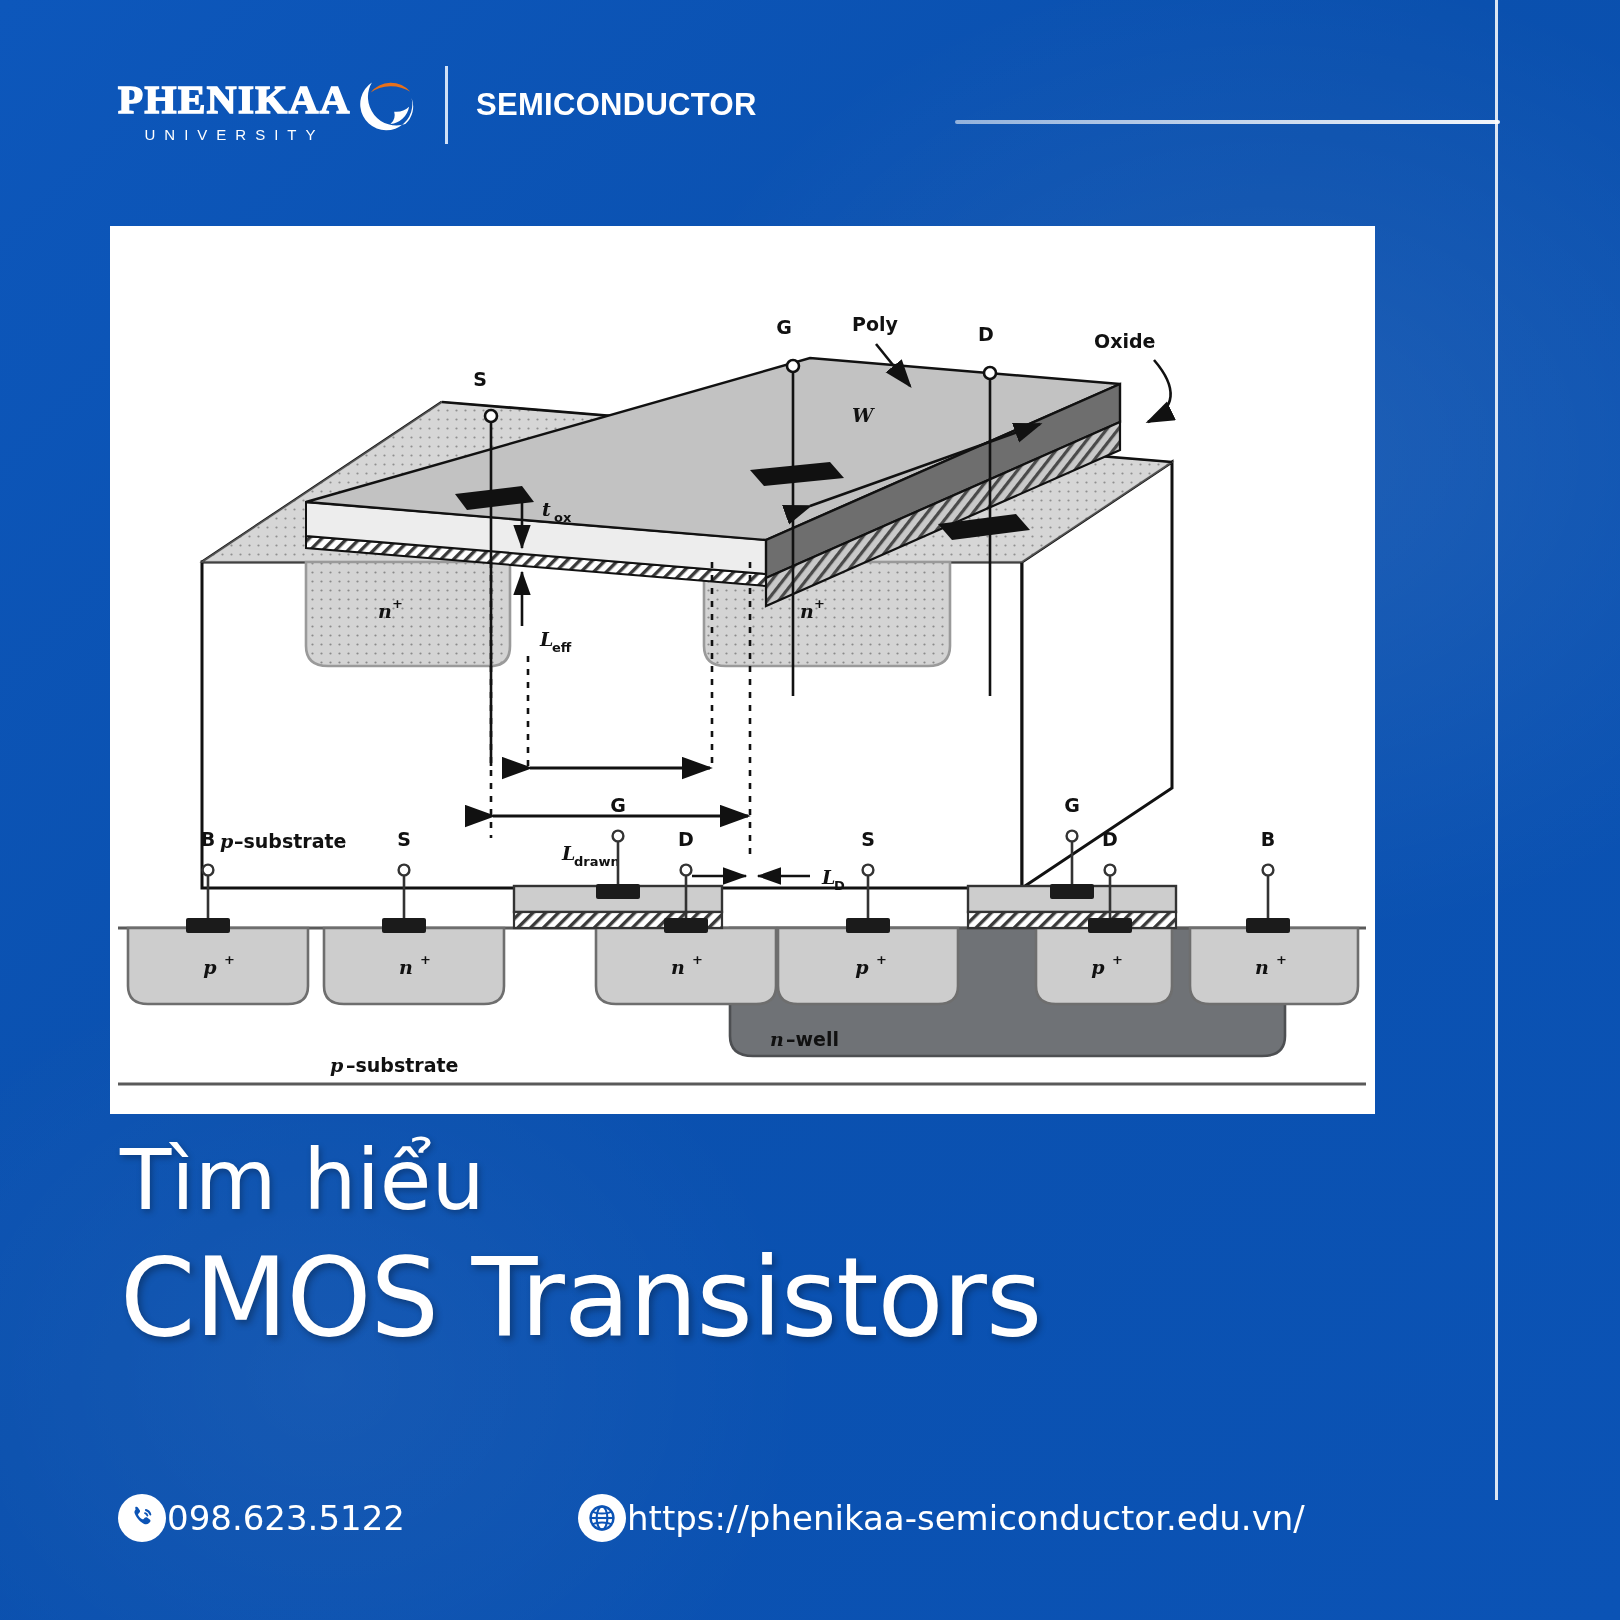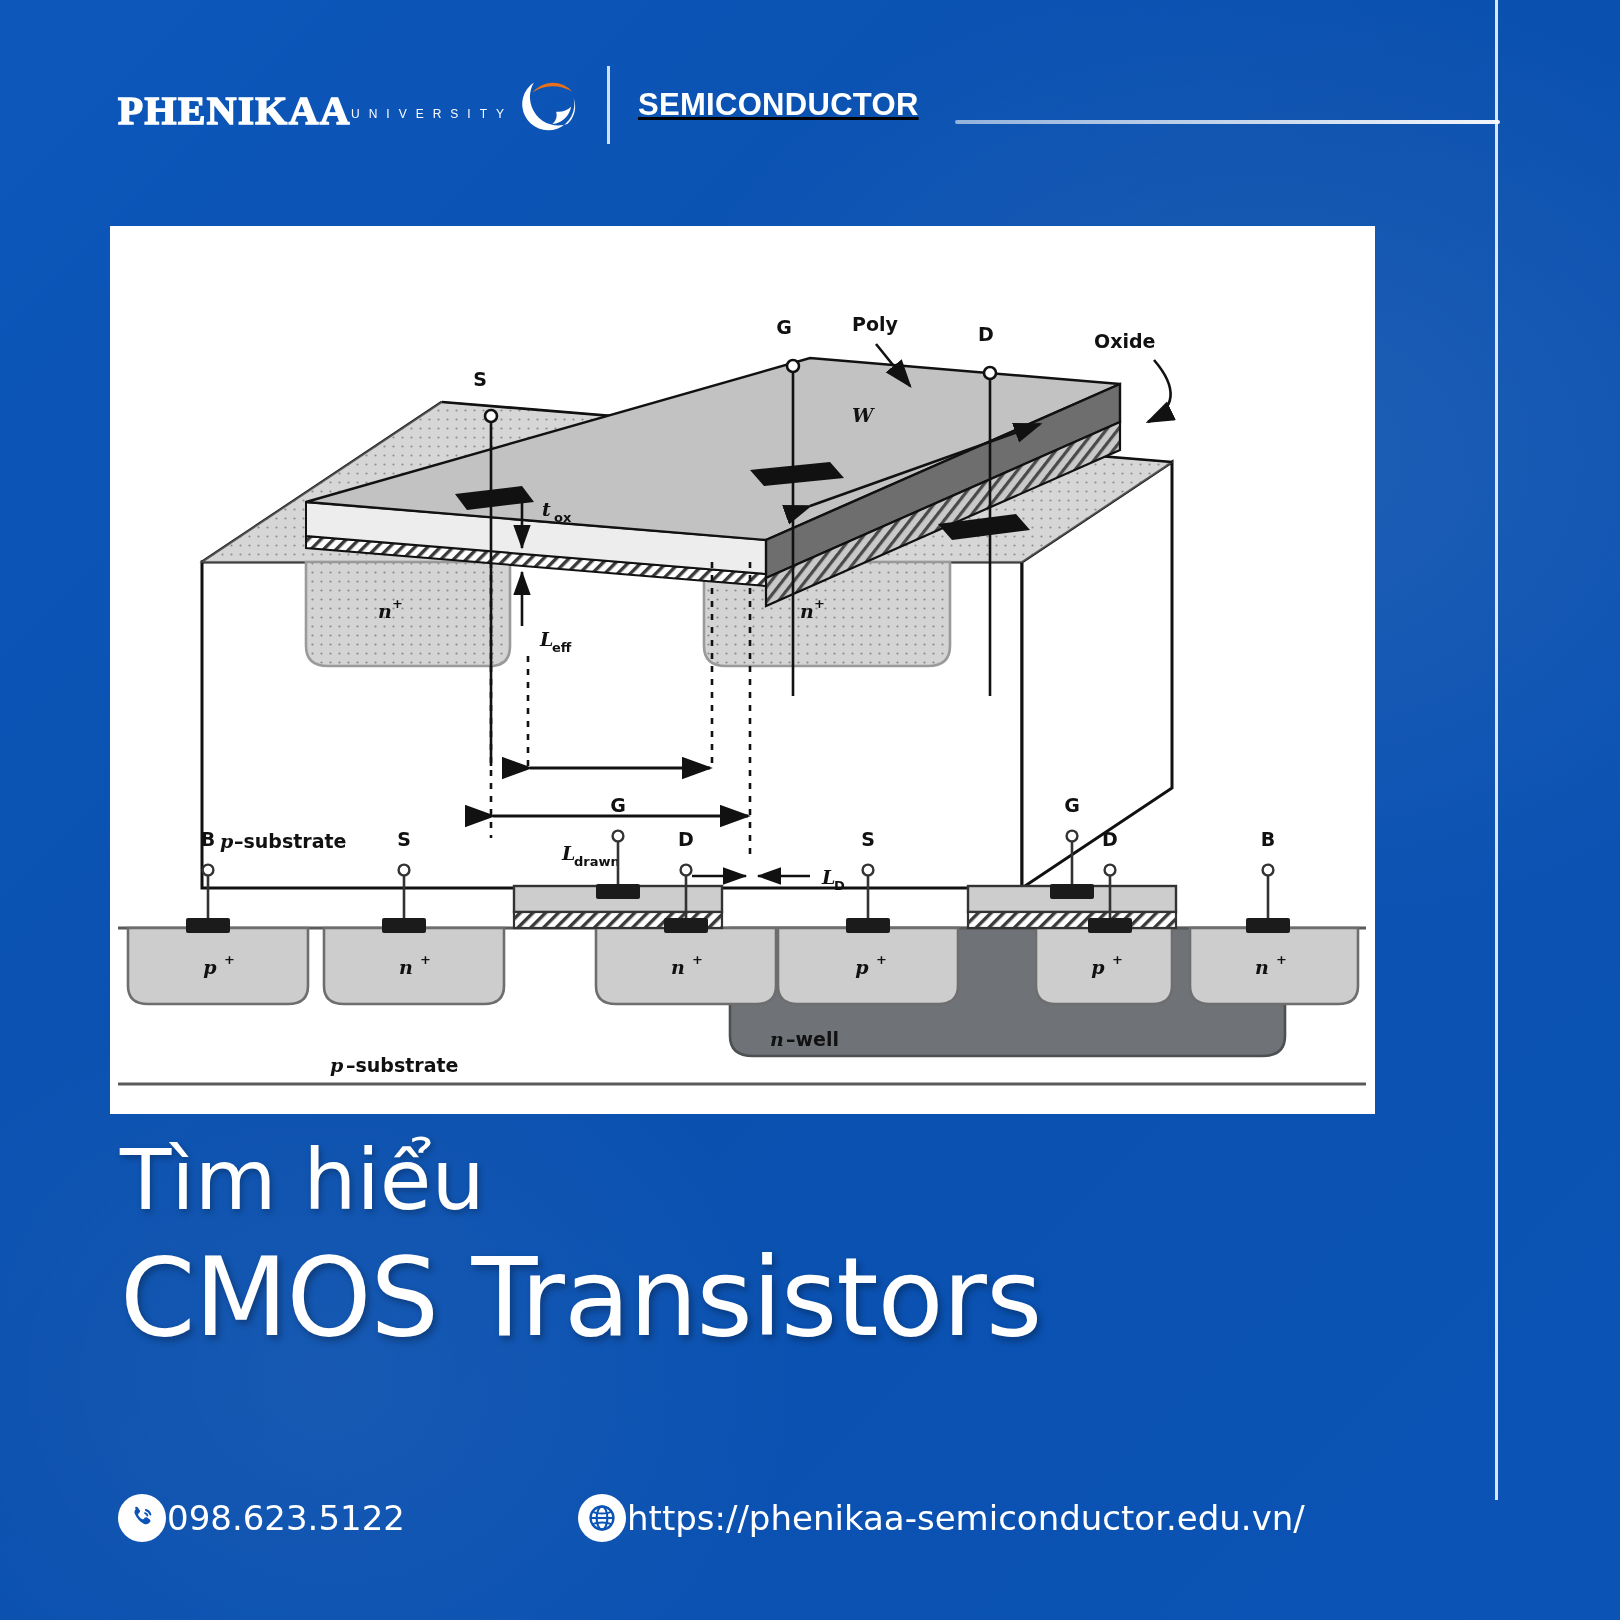--- a/index.html
+++ b/index.html
@@ -17,35 +17,35 @@
     position:absolute;inset:0;
     background:
       radial-gradient(ellipse 900px 700px at 78% 28%, rgba(255,255,255,.085), rgba(255,255,255,0) 70%),
       radial-gradient(ellipse 700px 600px at 20% 85%, rgba(255,255,255,.05), rgba(255,255,255,0) 70%),
       linear-gradient(135deg,#0d57bb 0%,#0a50ae 45%,#0b53b5 100%);
   }
 
   
   .header{position:absolute;left:0;top:0;width:100%;height:200px;}
   .logo-wrap{position:absolute;left:118px;top:66px;display:flex;align-items:center;}
-  .logo-text{display:flex;align-items:center;margin-top:10px;}
+  .logo-text{display:flex;flex-direction:column;align-items:center;margin-top:10px;}
   .logo-phenikaa{
     color:#fff;font-weight:bold;font-size:41px;letter-spacing:1.5px;
     font-family:"Liberation Serif",serif;line-height:1;
     -webkit-text-stroke:1.6px #fff;
   }
   .logo-university{
-    color:#fff;font-size:12px;letter-spacing:9px;margin-top:7px;line-height:1;
+    color:#fff;font-size:15px;letter-spacing:9px;margin-top:7px;line-height:1;
     font-family:"Liberation Sans",sans-serif;
   }
   .logo-mark{width:62px;height:66px;margin-left:6px;margin-top:-4px;}
   .logo-divider{
     width:3px;height:78px;background:#cfe0f7;margin:0 28px 0 26px;
   }
-  .logo-sub{display:flex;flex-direction:column;text-decoration:underline;}
+  .logo-sub{display:flex;flex-direction:column;}
   .logo-sub div{
     color:#fff;font-weight:bold;font-size:31px;line-height:1.22;letter-spacing:.3px;
   }
   .header-rule{
     position:absolute;left:955px;top:120px;width:545px;height:4px;
     background:linear-gradient(90deg,rgba(255,255,255,.55),rgba(255,255,255,.95));
     border-radius:2px;
   }
   .vline{
     position:absolute;left:1495px;top:0;width:3px;height:1500px;

